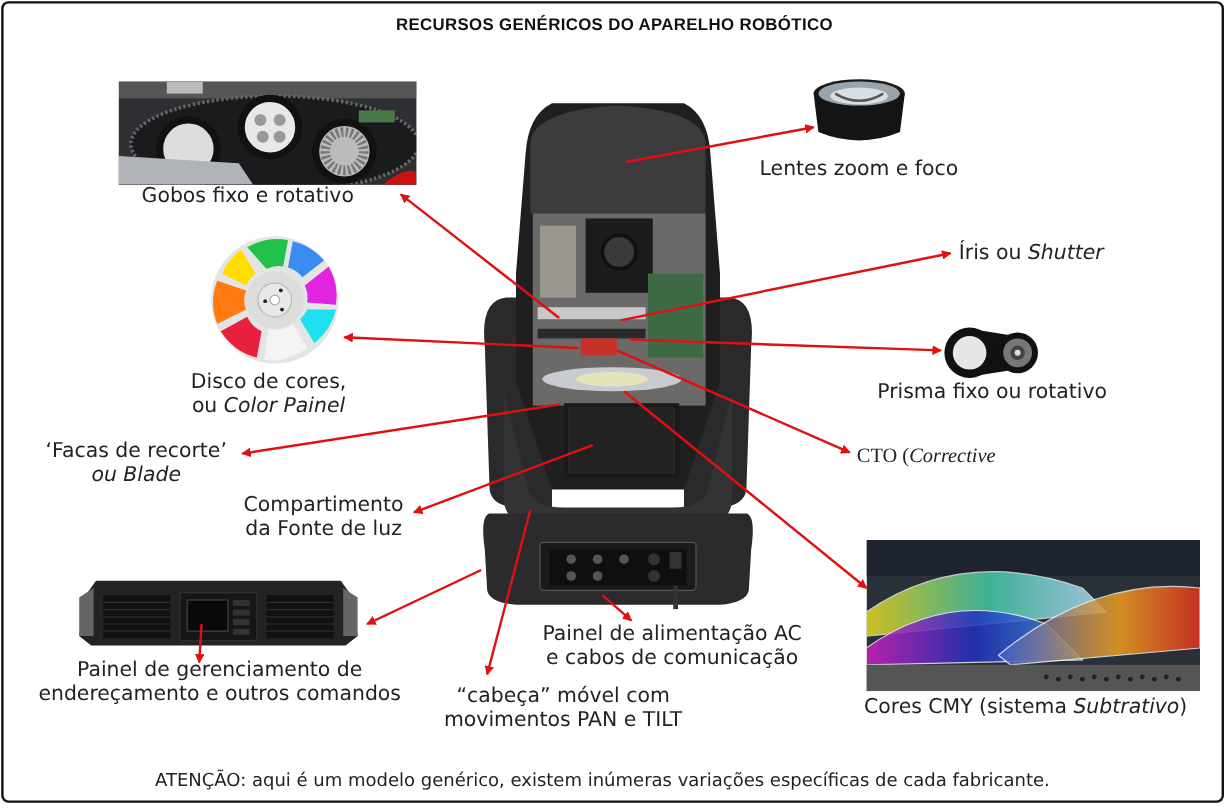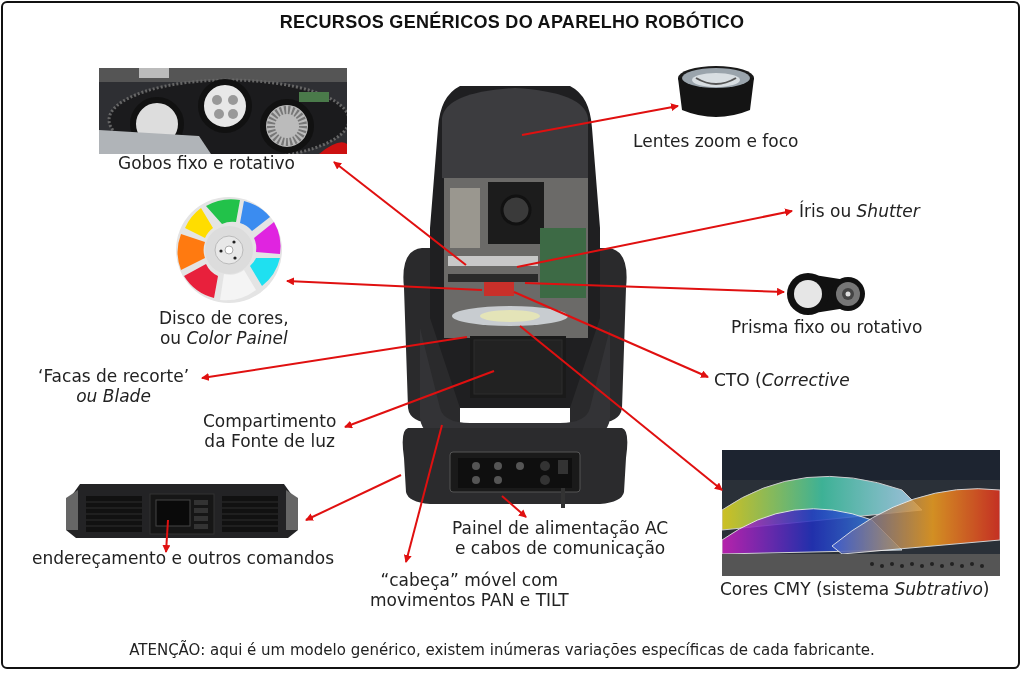--- a/index.html
+++ b/index.html
@@ -1,18 +1,18 @@
 <!DOCTYPE html>
 <html><head>
 <meta charset="utf-8">
 <style>
   html,body{margin:0;padding:0;background:#fff;}
   body{width:1024px;height:673px;position:relative;overflow:hidden;font-family:"DejaVu Sans","Liberation Sans",sans-serif;color:#222;}
   .frame{position:absolute;left:1px;top:1px;width:1019px;height:668px;border:2px solid #111;border-radius:6px;box-sizing:border-box;}
-  .title{position:absolute;left:0;top:12px;width:1024px;text-align:center;font-family:"Liberation Sans",sans-serif;font-weight:bold;font-size:18px;letter-spacing:0.3px;color:#111;}
+  .title{position:absolute;left:0;top:12px;width:1024px;text-align:center;font-family:"Liberation Sans",sans-serif;font-weight:bold;font-size:14px;letter-spacing:0.3px;color:#111;}
   .label{position:absolute;font-size:17px;line-height:19px;color:#222;text-align:center;white-space:nowrap;}
   .label i{font-style:italic;}
   .footer{position:absolute;left:0;top:641px;width:1004px;text-align:center;font-size:15px;color:#222;}
   .photo{position:absolute;overflow:hidden;}
   svg.arrows{position:absolute;left:0;top:0;width:1024px;height:673px;pointer-events:none;}
 </style>
 </head>
 <body>
 
 <div class="frame"></div>
@@ -91,21 +91,21 @@
     <circle cx="62" cy="22" r="2.5" fill="#ddd"></circle>
   </svg>
 </div>
 <div class="label" style="left:731px;top:318px;">Prisma fixo ou rotativo</div>
 
 <div class="label" style="left:38px;top:366px;line-height:20px;">
   <div>‘Facas  de recorte’</div>
   <div style="font-style:italic;">ou Blade</div>
 </div>
 
-<div class="label" style="left:694px;top:370px;line-height:20px;">
+<div class="label" style="left:694px;top:370px;line-height:20px;font-family:Liberation Serif, serif;">
   <div style="padding-left:20px;text-align:left;"><span>CTO (</span><i>Corrective</i></div>
 </div>
 
 <div class="label" style="left:203px;top:411px;line-height:20px;">
   <div>Compartimento</div>
   <div>da Fonte de luz</div>
 </div>
 
 <div class="photo" style="left:400px;top:78px;width:230px;height:430px;">
   <svg width="230" height="430" viewBox="0 0 230 430">
@@ -171,20 +171,21 @@
     </g>
     <rect x="88" y="16" width="64" height="40" fill="#161616" stroke="#333"></rect>
     <rect x="94" y="22" width="34" height="26" fill="#0a0a0a" stroke="#444"></rect>
     <rect x="132" y="22" width="14" height="5" fill="#333"></rect>
       <rect x="132" y="30" width="14" height="5" fill="#333"></rect>
     <rect x="132" y="38" width="14" height="5" fill="#333"></rect>
       <rect x="132" y="46" width="14" height="5" fill="#333"></rect>
   </svg>
 </div>
 <div class="label" style="left:32px;top:548px;line-height:20px;">
+  <div>Painel de gerenciamento de</div>
   <div>endereçamento e outros comandos</div>
 </div>
 
 <div class="label" style="left:452px;top:518px;line-height:20px;">
   <div>Painel de alimentação AC</div>
   <div>e cabos de comunicação</div>
 </div>
 
 <div class="label" style="left:370px;top:570px;line-height:20px;">
   <div>“cabeça” móvel com</div>

